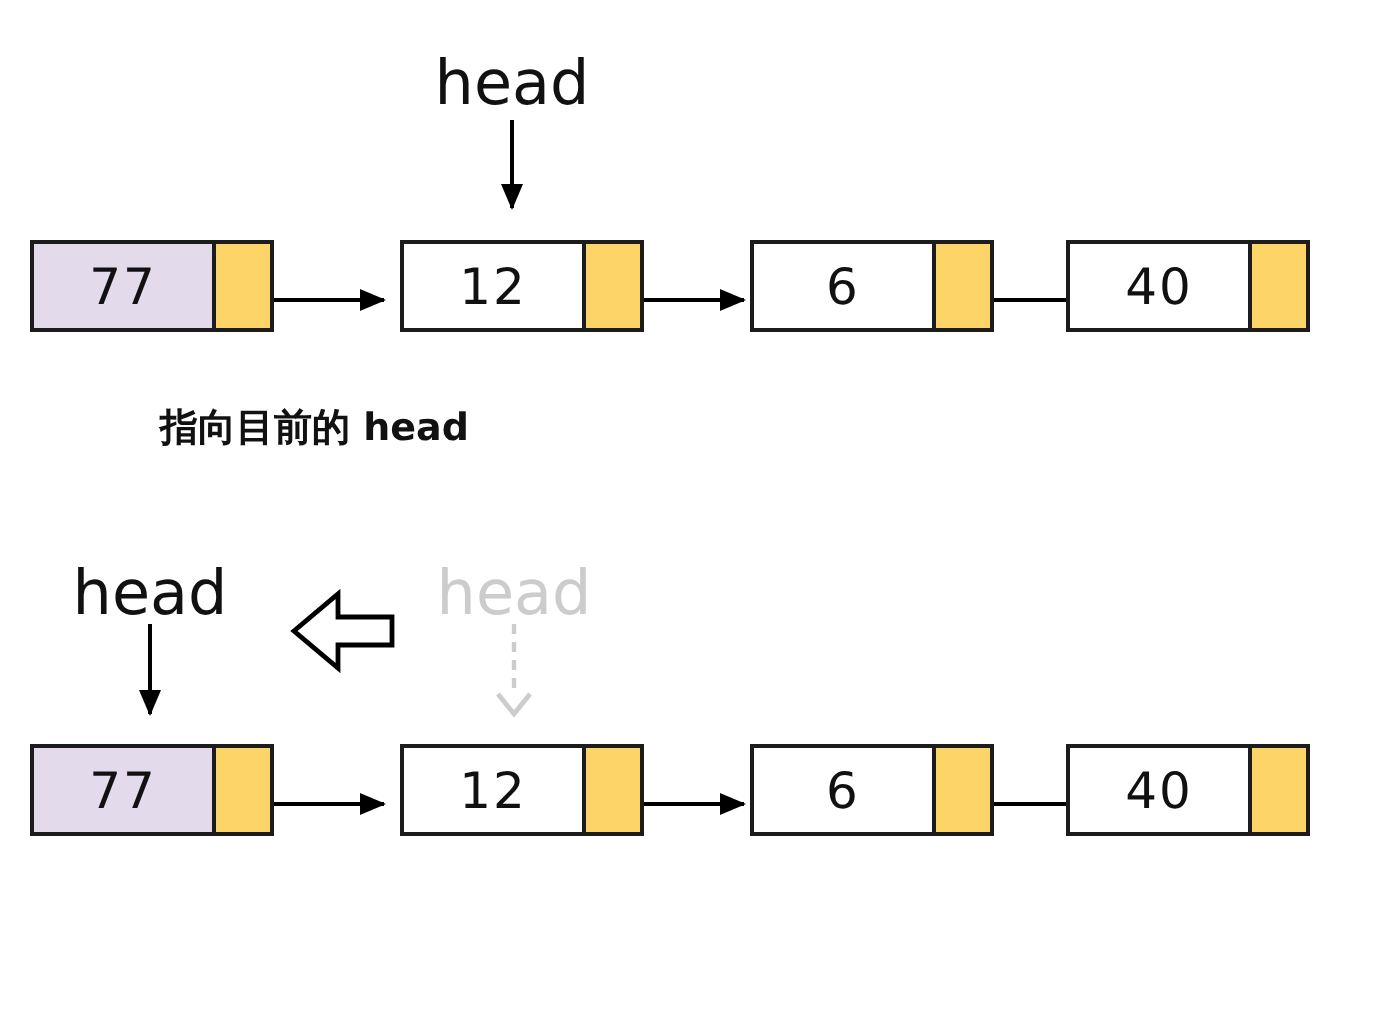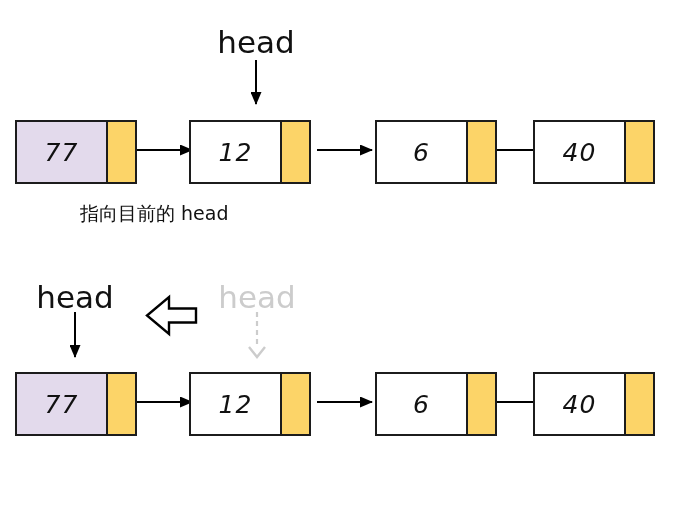--- a/index.html
+++ b/index.html
@@ -19,55 +19,55 @@
     font-family: "DejaVu Sans", "Liberation Sans", sans-serif;
     color: var(--text);
     position: relative;
     overflow: hidden;
   }
   .canvas { position: absolute; left: 0; top: 0; width: 692px; height: 510px; }
   .layer { position: absolute; left: 0; top: 0; }
 
   .node {
     position: absolute;
-    width: 122px; height: 64px;
+    width: 122px; height: 46px;
     border: 2px solid var(--node-border);
     background: var(--node-fill);
     display: flex;
-    font-style: italic;
   }
   .node .data {
     flex: 1;
     display: flex; align-items: center; justify-content: center;
     font-size: 25px;
     letter-spacing: 1px;
   }
   .node .pointer {
     width: 29px;
     background: var(--pointer-fill);
     border-left: 2px solid var(--node-border);
   }
   .node.highlight .data-wrap, .node.highlight { background: var(--highlight-node-fill); }
 
   .row1 { top: 120px; }
   .row2 { top: 372px; }
-  .nx0 { left: 15px; } .nx1 { left: 189px; } .nx2 { left: 375px; } .nx3 { left: 533px; }
+  .nx0 { left: 15px; } .nx1 { left: 200px; } .nx2 { left: 375px; } .nx3 { left: 533px; }
 
   .head-label {
     position: absolute;
     width: 84px;
     text-align: center;
     font-size: 31px;
   }
   .head-label.faded { color: var(--faded); }
 
   .caption {
     position: absolute;
     font-size: 19px;
     white-space: nowrap;
+    font-weight: bold;
   }
 
   svg .link { stroke: var(--arrow); stroke-width: 2; }
   svg .marker-head { fill: var(--arrow); }
   svg .faded-stroke { stroke: var(--faded); }
   svg .block-arrow { fill: #ffffff; stroke: var(--arrow); stroke-width: 2.4; stroke-linejoin: miter; }
 </style>
 </head>
 <body>
 

